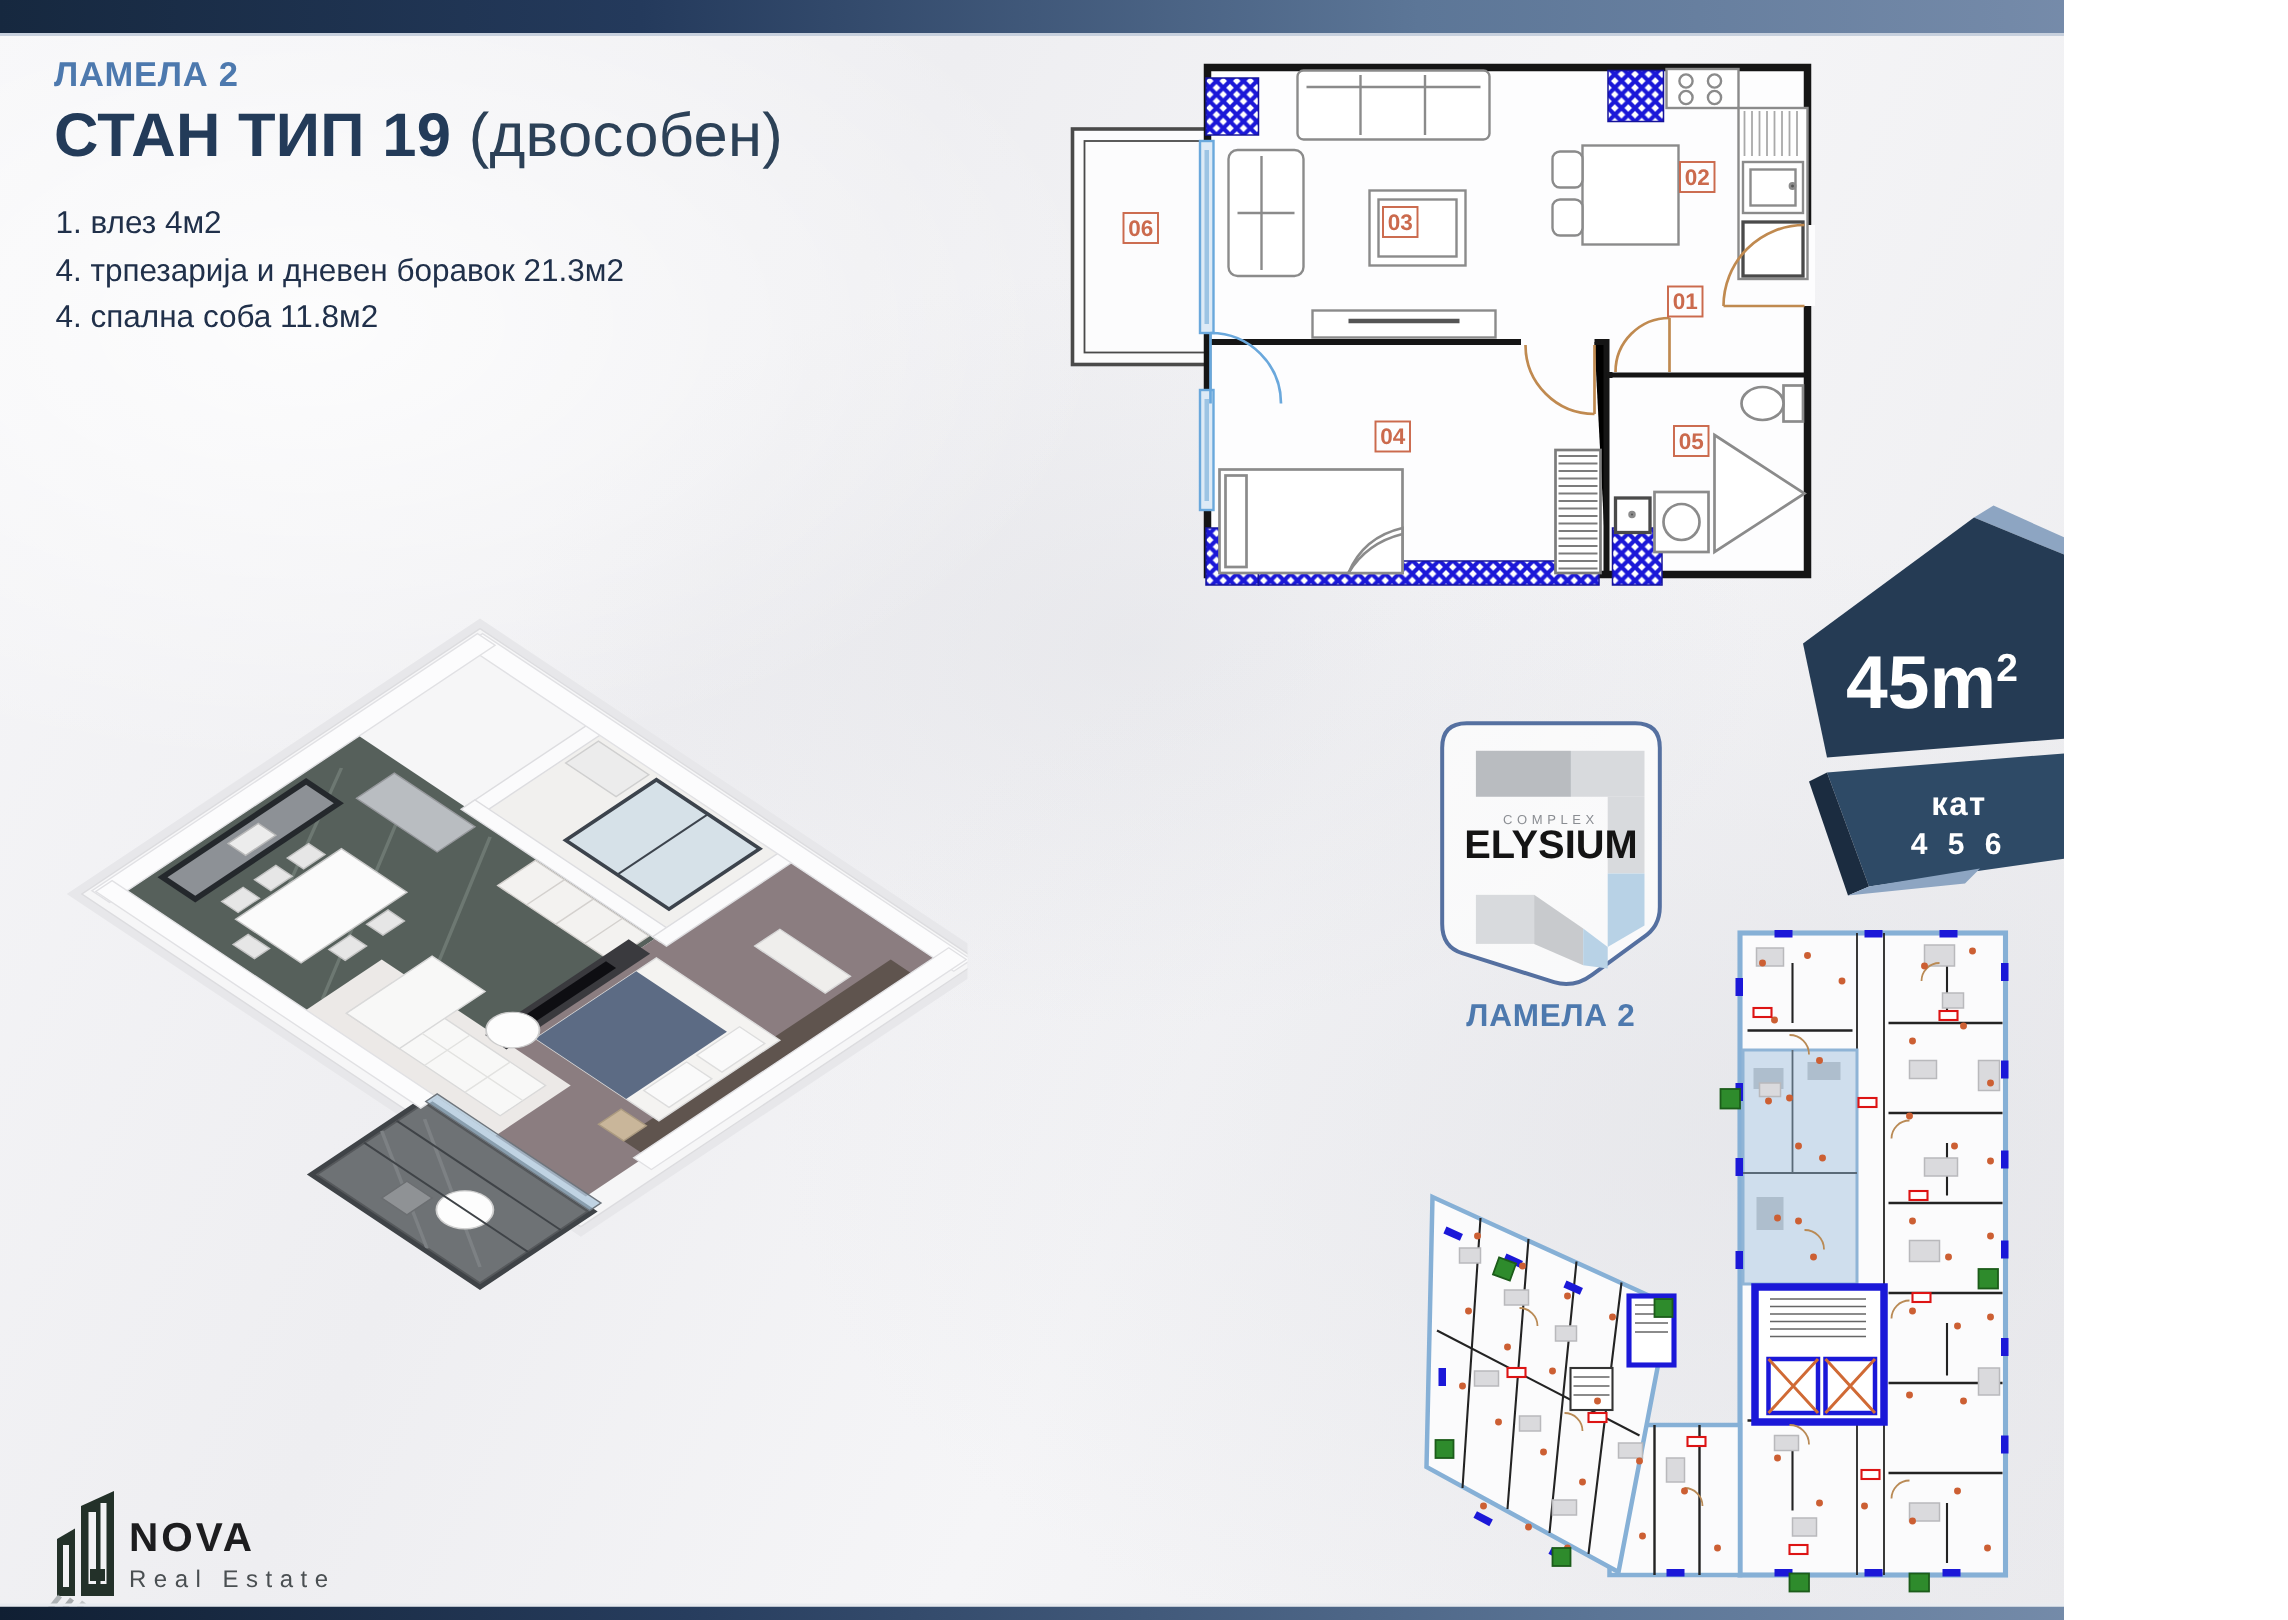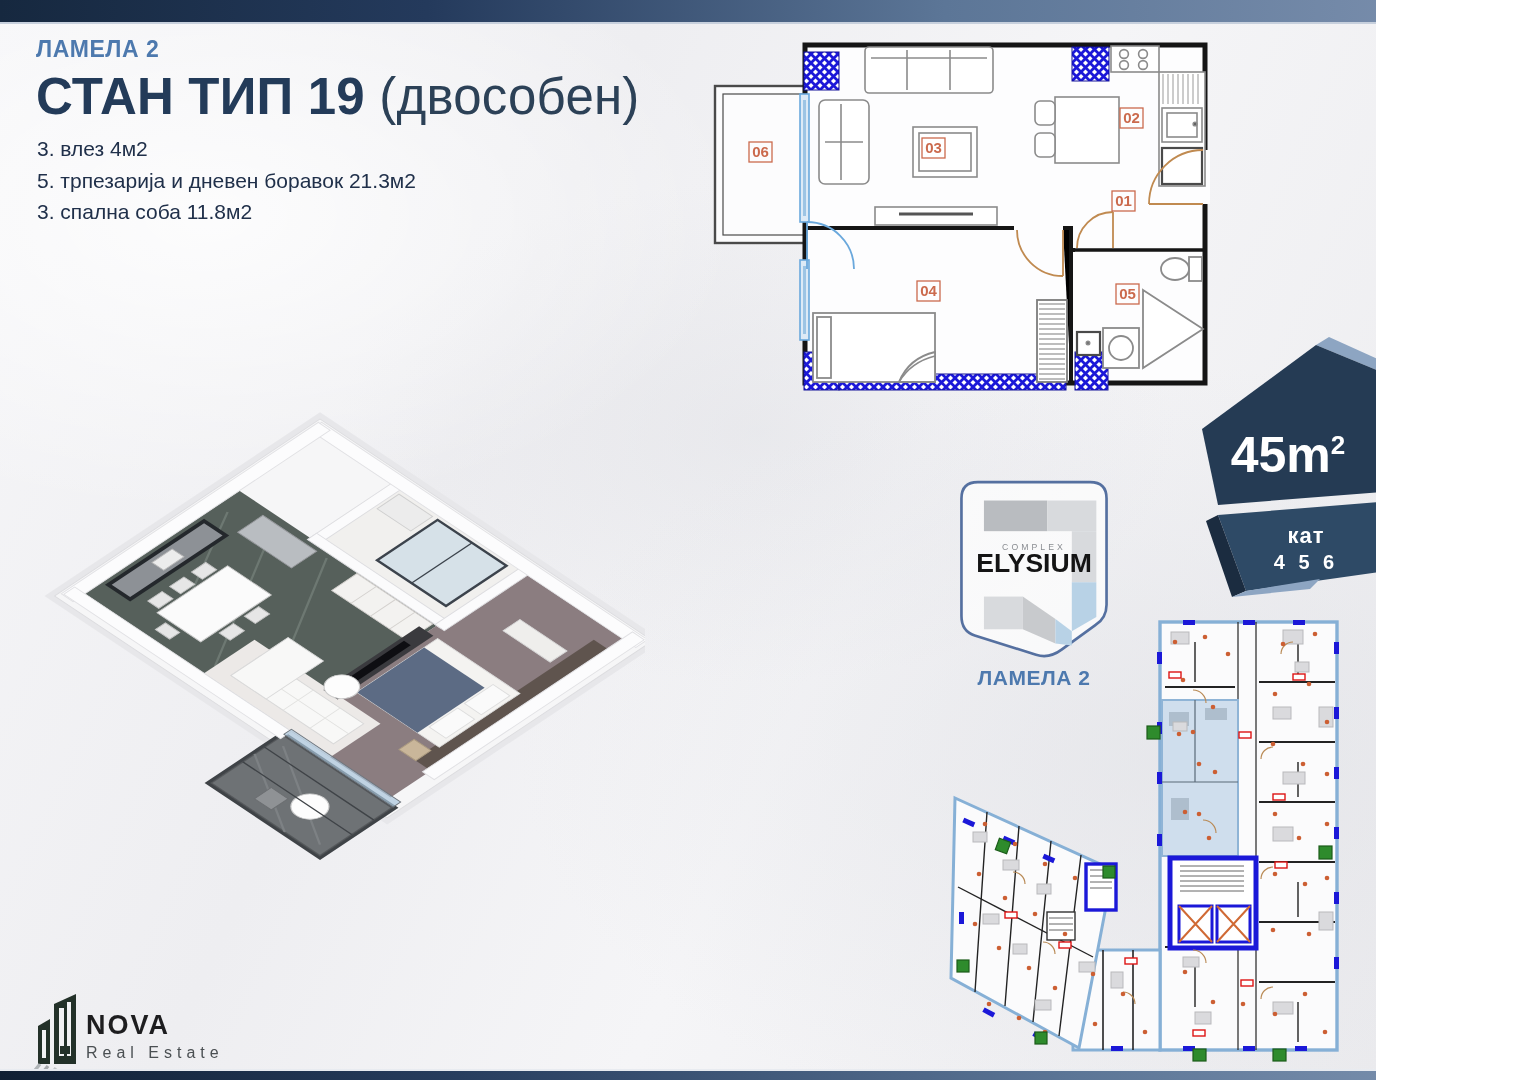--- a/index.html
+++ b/index.html
@@ -11,21 +11,21 @@
       radial-gradient(700px 420px at 55% 40%, rgba(214,215,221,.35), rgba(255,255,255,0) 60%),
       linear-gradient(115deg,#f6f6f8 0%,#eeeef1 35%,#f5f5f7 60%,#ebebee 100%);}
   .topbar{position:absolute;left:0;top:0;width:1525px;height:22px;
     background:linear-gradient(90deg,#16283f 0%,#243a5c 28%,#5c7697 62%,#7e92b0 100%);
     border-bottom:2px solid #c7d0dd;}
   .bottombar{position:absolute;left:0;bottom:0;width:1525px;height:9px;
     background:linear-gradient(90deg,#101f33 0%,#273d5e 30%,#5b7596 70%,#8095b2 100%);
     border-top:2px solid #e8ebf0;}
   .header{position:absolute;left:36px;top:36px;}
   .lamela-h{font-size:23px;font-weight:800;color:#4d79ae;letter-spacing:.5px;}
-  .title-line{margin-top:4px;font-size:51px;color:#233b59;letter-spacing:.2px;}
+  .title-line{margin-top:4px;font-size:41px;color:#233b59;letter-spacing:.2px;}
   .title-bold{font-weight:800;}
   .title-light{font-weight:400;color:#2c4157;}
   .roomlist{position:absolute;left:37px;top:133px;}
   .roomlist .item{font-size:21px;font-weight:500;color:#20304a;line-height:31.5px;}
   .abs{position:absolute;}
   .lamela-label{position:absolute;left:952px;top:666px;width:164px;text-align:center;
     font-size:21px;font-weight:800;color:#4d79ae;letter-spacing:.5px;}
   svg text{font-family:"Liberation Sans","DejaVu Sans",sans-serif;}
   .compass-letter{font-family:"Liberation Serif","DejaVu Serif",serif;font-weight:700;}
 </style>
@@ -35,23 +35,23 @@
 <div class="page">
 
   <div class="topbar"></div>
 
   <div class="header">
     <div class="lamela-h">ЛАМЕЛА 2</div>
     <div class="title-line"><span class="title-bold">СТАН ТИП 19</span><span class="title-light"> (двособен)</span></div>
   </div>
 
   <div class="roomlist">
-    <div class="item">3. влез 4м2</div>
-    <div class="item">5. трпезарија и дневен боравок 21.3м2</div>
-    <div class="item">3. спална соба 11.8м2</div>
+    <div class="item">1. влез 4м2</div>
+    <div class="item">4. трпезарија и дневен боравок 21.3м2</div>
+    <div class="item">4. спална соба 11.8м2</div>
   </div>
 
   <svg class="abs" style="left:703px;top:36px;" width="507" height="360" viewBox="0 0 507 360">
     <defs>
       <pattern id="xh" width="9" height="9" patternUnits="userSpaceOnUse">
         <rect width="9" height="9" fill="#ffffff"></rect>
         <path d="M0,0 L9,9 M9,0 L0,9" stroke="#1b18d8" stroke-width="2.8"></path>
       </pattern>
     </defs>
 

